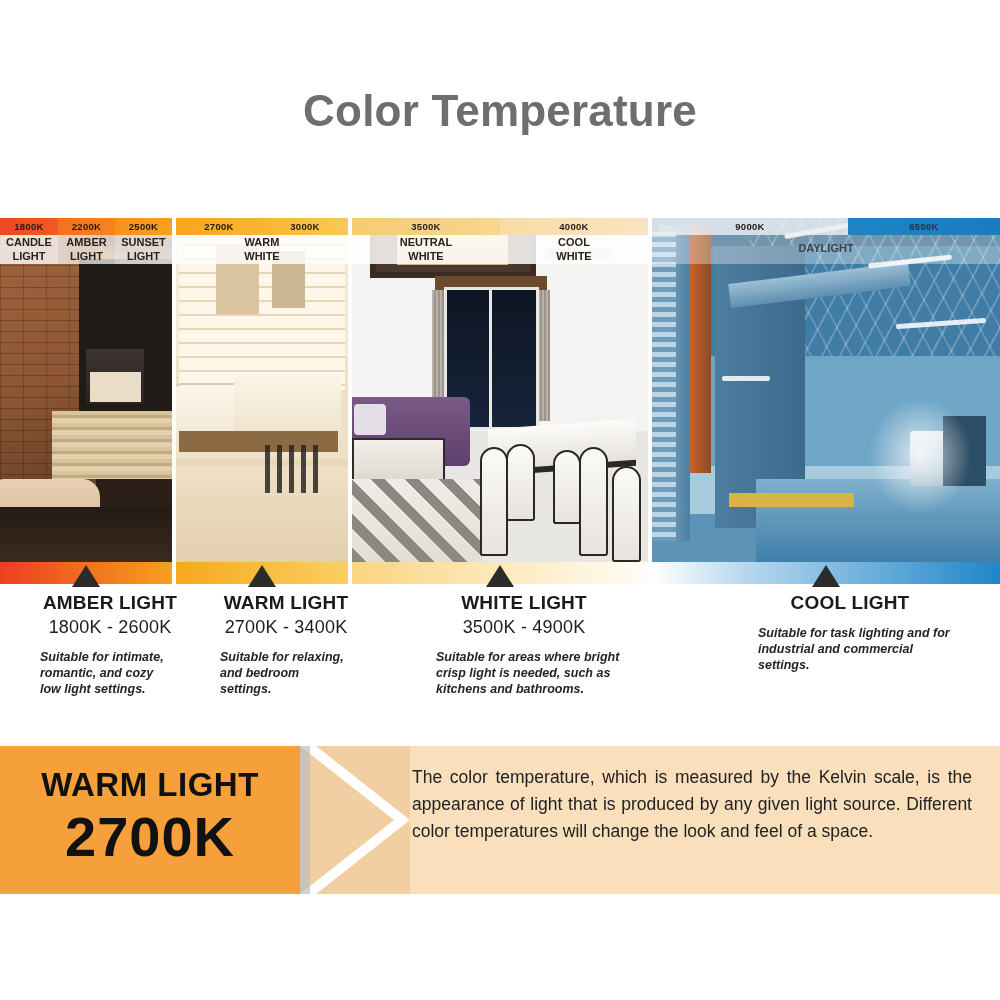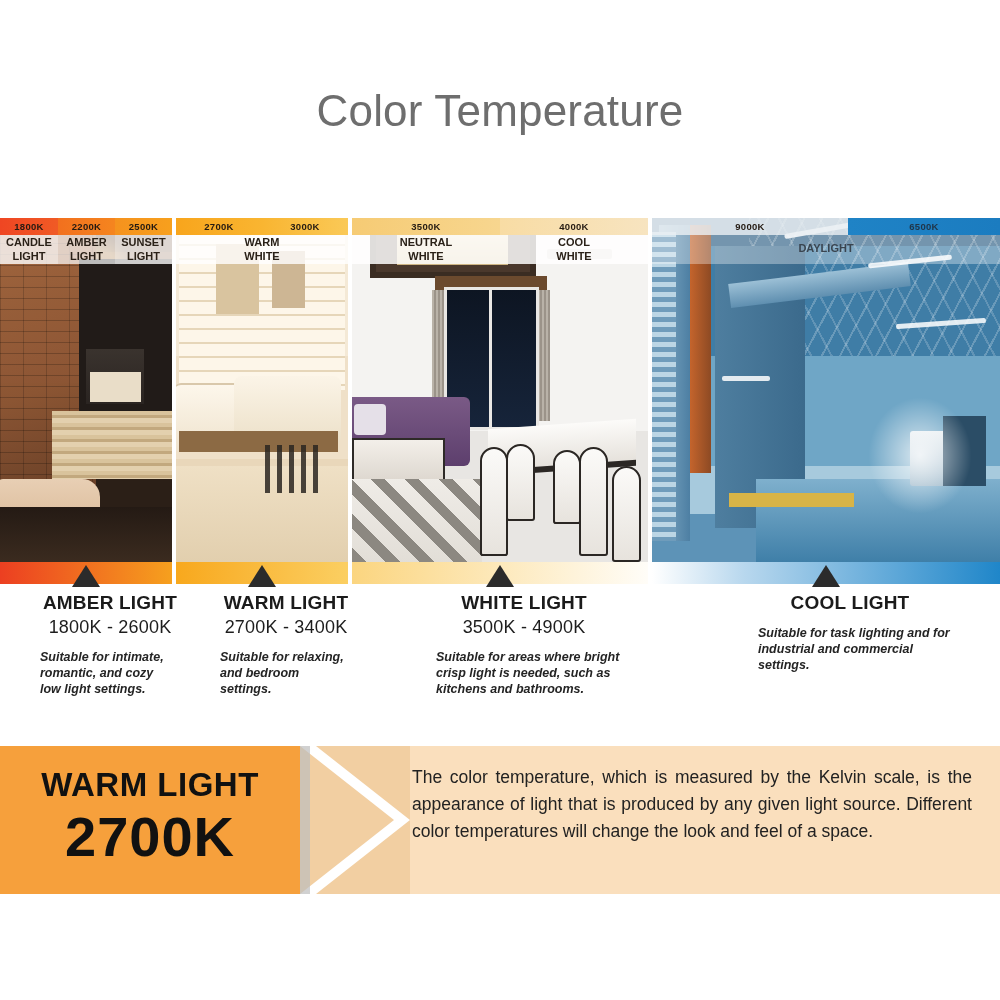--- a/index.html
+++ b/index.html
@@ -5,21 +5,21 @@
   html,body{margin:0;padding:0;background:#ffffff;}
   body{
     width:1000px;height:1000px;position:relative;overflow:hidden;
     font-family:"Liberation Sans","DejaVu Sans",sans-serif;
     -webkit-font-smoothing:antialiased;
   }
 
   
   .title{
     position:absolute;left:0;top:86px;width:1000px;text-align:center;
-    font-size:44px;font-weight:normal;color:#6e6e6e;letter-spacing:.2px;
+    font-size:44px;font-weight:bold;color:#6e6e6e;letter-spacing:.2px;
   }
 
   
   .strip{position:absolute;left:0;top:218px;width:1000px;height:344px;}
   .panel{position:absolute;top:0;height:344px;overflow:hidden;}
   .p1{left:0;width:172px;}
   .p2{left:176px;width:172px;}
   .p3{left:352px;width:296px;}
   .p4{left:652px;width:348px;}
 

